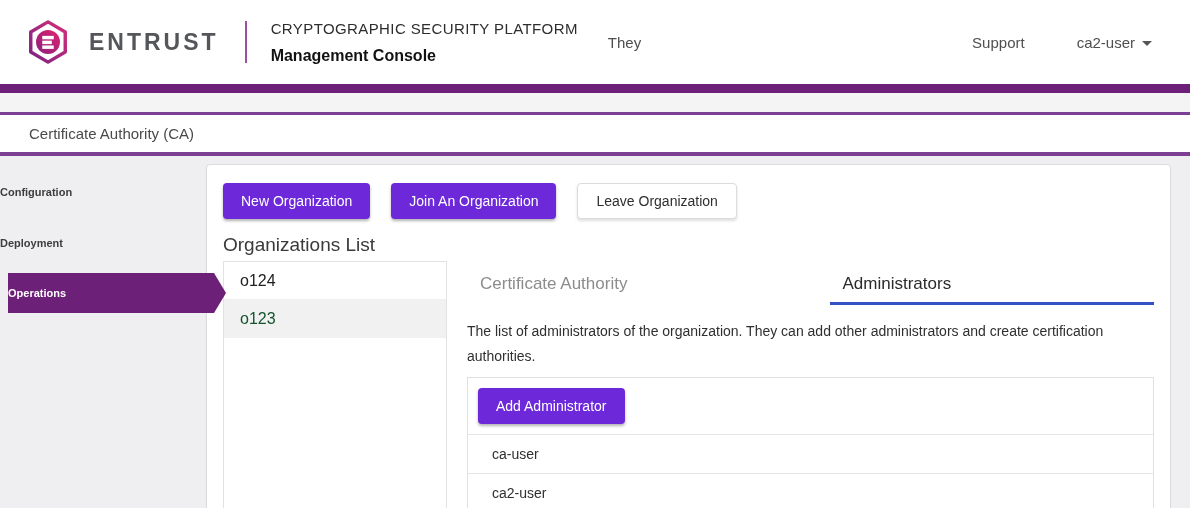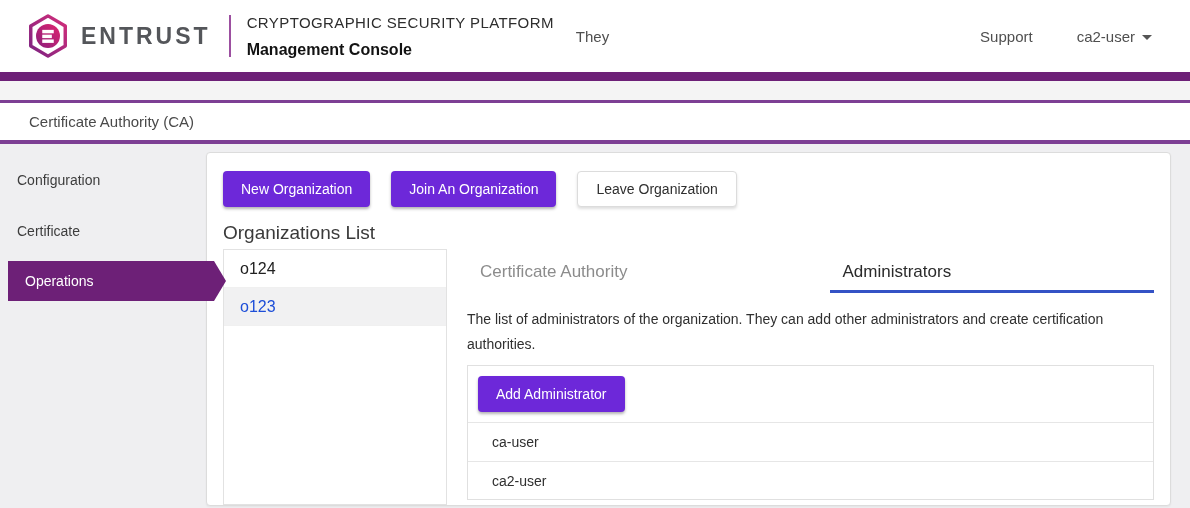--- a/index.html
+++ b/index.html
@@ -1,20 +1,20 @@
 <!DOCTYPE html>
 <html><head>
 <meta charset="utf-8">
 <style>
   * { margin:0; padding:0; box-sizing:border-box; }
   html,body { width:1190px; height:508px; overflow:hidden; background:#efeff1;
               font-family:"Liberation Sans", sans-serif; }
 
   
-  .header { height:72px; background:#fff; display:flex; align-items:center; }
+  .header { height:84px; background:#fff; display:flex; align-items:center;gap:8px; }
   .logo { margin-left:25px; flex:none; display:block; }
   .brand { font-size:23px; font-weight:bold; letter-spacing:3px; color:#54565a; margin-left:10px; }
   .hdr-divider { width:2px; height:42px; background:#9c4fa0; margin:0 16px 0 18px; flex:none; }
   .title-block { display:flex; flex-direction:column; justify-content:center; }
   .platform { font-size:15px; color:#2d2d2d; letter-spacing:0.4px; }
   .console { font-size:16px; font-weight:bold; color:#121212; margin-top:10px; }
   .nav-home { margin-left:22px; font-size:15px; color:#4f4f4f; cursor:pointer; }
   .spacer { flex:1; }
   .support { font-size:15px; color:#4f4f4f; cursor:pointer; }
   .user-menu { margin-left:44px; margin-right:38px; font-size:15px; color:#4f4f4f;
@@ -27,22 +27,22 @@
   .strip     { height:19px; background:#f4f4f4; }
   .bar-thin  { height:3px; background:#7d3f94; }
   .ca-bar    { height:37px; background:#fff; display:flex; align-items:center;
                padding-left:29px; font-size:15px; color:#4a4a4a; }
   .bar-thin2 { height:4px; background:#7d3f94; }
 
   
   .content { display:flex; height:368px; background:#efeff1; align-items:flex-start; }
 
   .sidebar { width:206px; flex:none; padding-top:10px; position:relative; z-index:2; }
-  .side-item { height:51px; display:flex; align-items:center; padding-left:17px;
-               font-size:14px; color:#3d3d3d; cursor:pointer; }
+  .side-item { height:51px; display:flex; align-items:center; 
+               font-size:11px; color:#3d3d3d; cursor:pointer;font-weight:bold; }
   .side-item.active { height:40px; margin:5px 8px 6px; background:#6d2077; color:#fff;
                       position:relative; width:206px; }
   .side-item.active::after { content:""; position:absolute; left:206px; top:0; width:0; height:0;
                       border-top:20px solid transparent; border-bottom:20px solid transparent;
                       border-left:12px solid #6d2077; }
 
   .card { flex:1; background:#fff; border:1px solid #dcdcdc; border-radius:4px;
           margin:8px 19px 0 0; height:354px; padding:18px 16px 0 16px;
           position:relative; z-index:1; box-shadow:0 1px 2px rgba(0,0,0,0.05); }
 
@@ -52,21 +52,21 @@
   .btn-primary { background:#6d28d9; color:#fff; box-shadow:0 2px 3px rgba(0,0,0,0.3); }
   .btn-light   { background:#fff; color:#2f2f2f; border:1px solid #dcdcdc;
                  box-shadow:0 2px 3px rgba(0,0,0,0.13); }
 
   .section-title { font-size:19px; color:#3a3a3a; margin:15px 0 5px; font-weight:normal; }
 
   .panes { display:flex; align-items:flex-start; }
   .org-list { width:224px; flex:none; border:1px solid #e2e2e2; height:256px; background:#fff; }
   .org-item { height:38px; display:flex; align-items:center; padding-left:16px; font-size:16px;
               color:#212121; border-bottom:1px solid #f0f0f0; cursor:pointer; }
-  .org-item.selected { background:#f1f1f2; color:#1d4ed8; }
+  .org-item.selected { background:#f1f1f2; color:#14532d; }
 
   .detail { flex:1; margin-left:20px; }
   .tabs { display:flex; gap:38px; }
   .tab { flex:1; height:44px; display:flex; align-items:flex-end; padding:0 0 11px 13px;
          font-size:17px; color:#8c8c8c; cursor:pointer; }
   .tab.active { color:#2b2b2b; border-bottom:3px solid #3452c5; padding-bottom:8px; }
 
   .desc { margin-top:14px; font-size:14px; color:#2f2f2f; line-height:1.8; }
 
   .admin-panel { margin-top:8px; border:1px solid #e0e0e0; background:#fff; }
@@ -119,21 +119,21 @@
 </div>
 <div class="bar-thin2"></div>
 
 <div class="content">
 
   <div class="sidebar">
     <div class="side-item">
       <span>Configuration</span>
     </div>
     <div class="side-item">
-      <span>Certificate</span>
+      <span>Deployment</span>
     </div>
     <div class="side-item active">
       <span>Operations</span>
     </div>
   </div>
 
   <div class="card">
 
     <div class="toolbar">
       <button class="btn btn-primary">New Organization</button>

